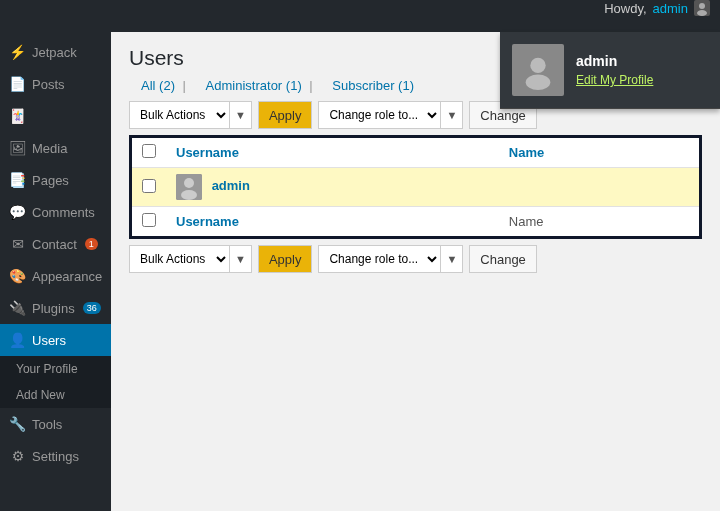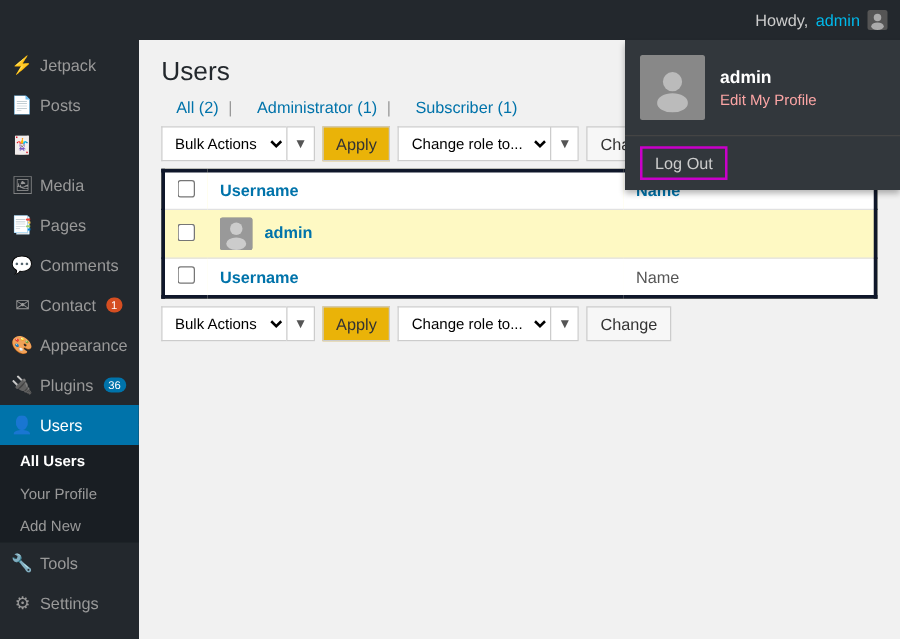--- a/index.html
+++ b/index.html
@@ -3,21 +3,21 @@
   <meta charset="utf-8">
   <style>
     * { margin: 0; padding: 0; box-sizing: border-box; }
     body { font-family: -apple-system, BlinkMacSystemFont, "Segoe UI", Arial, sans-serif; font-size: 13px; background: #f1f1f1; display: flex; flex-direction: column; width: 720px; height: 511px; overflow: hidden; }
 
     
     .admin-bar {
       background: #23282d;
       height: 32px;
       display: flex;
-      align-items: center;
+      align-items: flex-start;
       justify-content: flex-end;
       padding: 0 10px;
       position: relative;
       z-index: 100;
     }
     .admin-bar-right {
       display: flex;
       align-items: center;
       gap: 6px;
       color: #ccc;
@@ -54,21 +54,21 @@
       width: 52px; height: 52px;
       background: #888;
       border-radius: 2px;
       display: flex; align-items: center; justify-content: center;
       overflow: hidden;
       flex-shrink: 0;
     }
     .user-avatar-large svg { width: 40px; height: 40px; }
     .user-dropdown-info { display: flex; flex-direction: column; gap: 4px; }
     .user-dropdown-name { color: #fff; font-size: 14px; font-weight: 600; }
-    .user-dropdown-edit { color: #fca5a5; font-size: 12px; cursor: pointer; }
+    .user-dropdown-edit { color: #bef264; font-size: 12px; cursor: pointer; text-decoration: underline; }
     .user-dropdown-logout {
       padding: 8px 12px;
     }
     .logout-btn {
       display: inline-block;
       border: 2px solid #c900c9;
       color: #ccc;
       padding: 4px 10px;
       font-size: 13px;
       cursor: pointer;
@@ -270,23 +270,20 @@
             <rect width="52" height="52" fill="#888"></rect>
             <circle cx="26" cy="20" r="10" fill="#bbb"></circle>
             <ellipse cx="26" cy="42" rx="16" ry="10" fill="#bbb"></ellipse>
           </svg>
         </div>
         <div class="user-dropdown-info">
           <span class="user-dropdown-name">admin</span>
           <span class="user-dropdown-edit">Edit My Profile</span>
         </div>
       </div>
-      <div class="user-dropdown-logout">
-        <button class="logout-btn">Log Out</button>
-      </div>
     </div>
   </div>
 </div>
 
 <div class="main-layout">
 
   <div class="sidebar">
     <div class="sidebar-item">
       <span class="sidebar-icon">⚡</span>
       <span>Jetpack</span>
@@ -322,21 +319,20 @@
     <div class="sidebar-item">
       <span class="sidebar-icon">🔌</span>
       <span>Plugins</span>
       <span class="sidebar-badge-blue">36</span>
     </div>
     <div class="sidebar-item active">
       <span class="sidebar-icon">👤</span>
       <span>Users</span>
     </div>
     <div class="sidebar-submenu">
-      <a class="sidebar-submenu-item active-sub">All Users</a>
       <a class="sidebar-submenu-item">Your Profile</a>
       <a class="sidebar-submenu-item">Add New</a>
     </div>
     <div class="sidebar-item">
       <span class="sidebar-icon">🔧</span>
       <span>Tools</span>
     </div>
     <div class="sidebar-item">
       <span class="sidebar-icon">⚙</span>
       <span>Settings</span>

